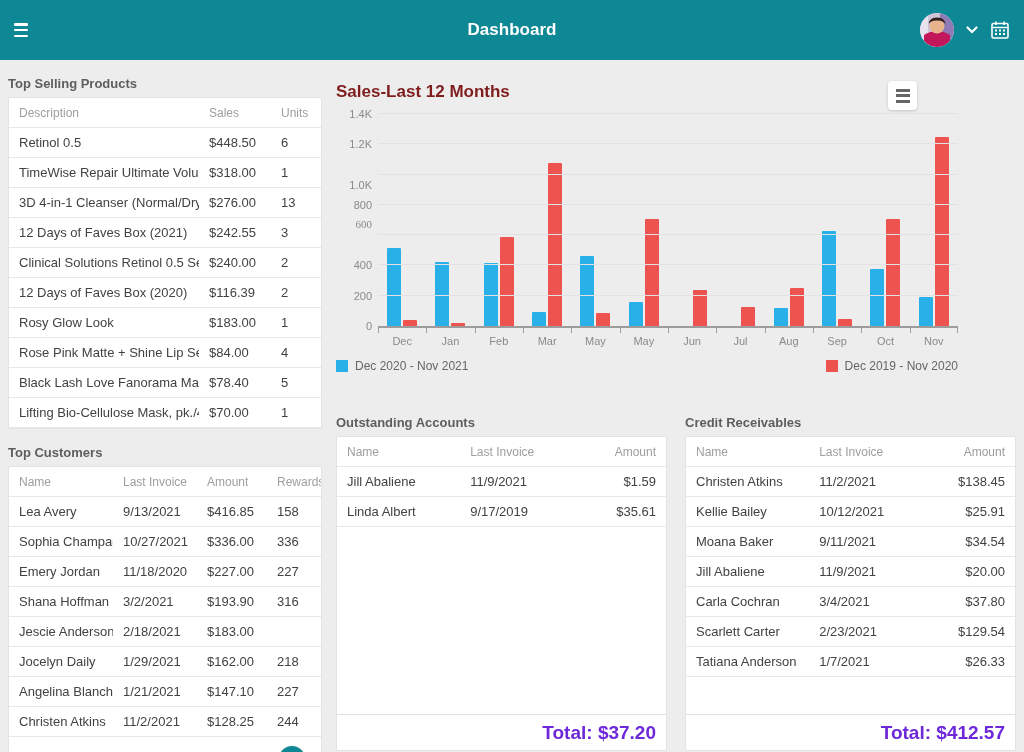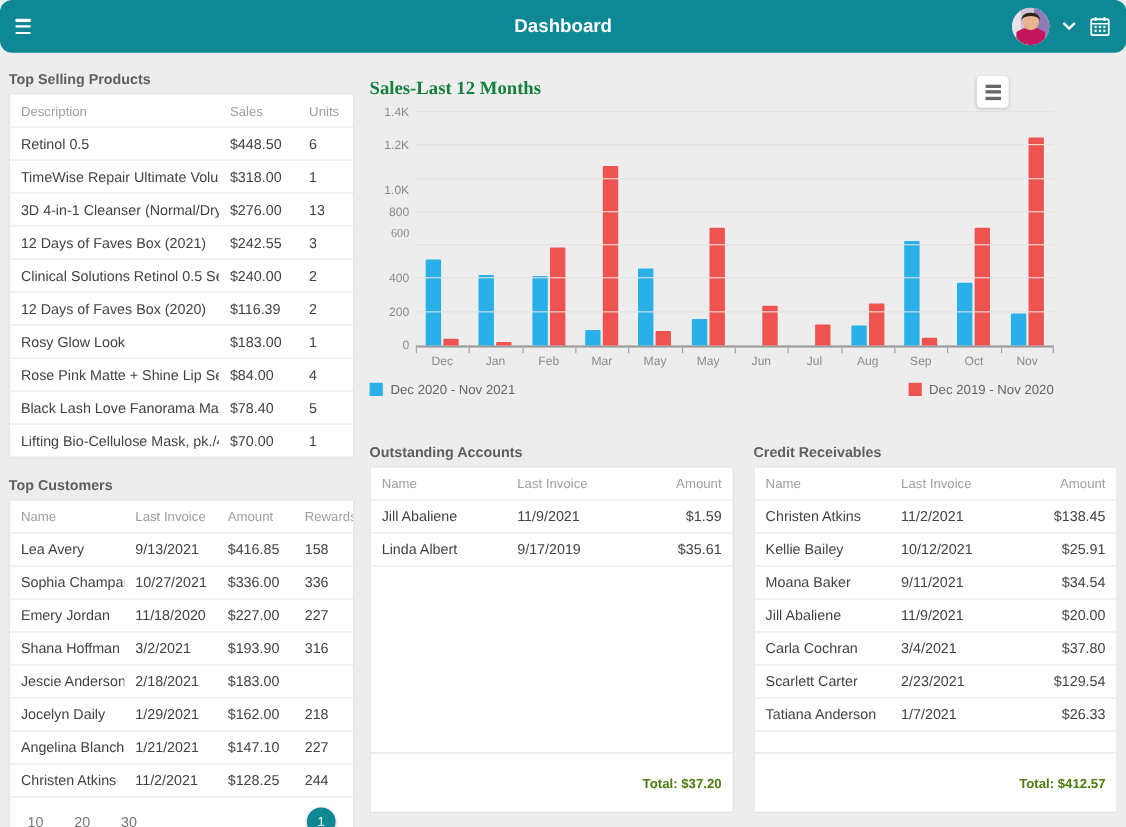--- a/index.html
+++ b/index.html
@@ -1,20 +1,20 @@
 <!DOCTYPE html>
 <html><head>
 <meta charset="utf-8">
 <style>
   * { box-sizing: border-box; margin: 0; padding: 0; }
   html,body { width:1024px; height:752px; overflow:hidden; }
   body { font-family:"Liberation Sans", sans-serif; background:#ededed; color:#424242; }
 
   
-  .appbar { position:relative; height:48px; background:#0d8894; display:flex; align-items:center; padding:0 14px;border-radius:11px; }
+  .appbar { position:relative; height:60px; background:#0d8894; display:flex; align-items:center; padding:0 14px; }
   .menu-btn { width:20px; height:14px; display:flex; flex-direction:column; justify-content:space-between; cursor:pointer; }
   .menu-btn span { display:block; height:2.5px; width:14px; background:#fff; border-radius:1px; }
   .appbar-title { position:absolute; left:0; right:0; text-align:center; color:#fff; font-size:17px; font-weight:bold; }
   .appbar-right { margin-left:auto; display:flex; align-items:center; gap:12px; z-index:2; }
   .avatar { width:34px; height:34px; border-radius:50%; overflow:hidden; background:#d8cfe0; cursor:pointer; }
   .chev { display:flex; align-items:center; cursor:pointer; }
   .cal { display:flex; align-items:center; cursor:pointer; }
 
   
   .content { display:flex; height:704px; }
@@ -38,29 +38,29 @@
   .customers .tcell:nth-child(2) { width:84px; flex:none; }
   .customers .tcell:nth-child(3) { width:70px; flex:none; }
   .customers .tcell:nth-child(4) { width:54px; flex:none; }
 
   .acct .tcell:nth-child(1) { flex:1.1; }
   .acct .tcell:nth-child(2) { flex:1; }
   .acct .tcell:nth-child(3) { width:92px; flex:none; text-align:right; }
 
   .fixed-card { height:315px; display:flex; flex-direction:column; }
   .fixed-card .spacer { flex:1; }
-  .total-row { height:54px; border-top:1px solid #e0e0e0; display:flex; align-items:center; justify-content:flex-end; padding:0 10px; font-size:12px; font-weight:bold; color:#4d7c0f; }
+  .total-row { height:36px; border-top:1px solid #e0e0e0; display:flex; align-items:center; justify-content:flex-end; padding:0 10px; font-size:19px; font-weight:bold; color:#6d28d9; }
 
   
   .pager { height:44px; display:flex; align-items:center; padding:0 16px; gap:28px; }
   .psize { font-size:13px; color:#757575; cursor:pointer; }
   .pagebtn { margin-left:auto; width:26px; height:26px; border-radius:50%; background:#0d8894; color:#fff; font-size:12px; display:flex; align-items:center; justify-content:center; cursor:pointer; box-shadow:0 1px 3px rgba(0,0,0,.3); }
 
   
-  .chart-title { font-size:17px; font-weight:bold; color:#15803d; margin-top:22px;font-family:Liberation Serif, serif; }
+  .chart-title { font-size:17px; font-weight:bold; color:#7f1d1d; margin-top:22px; }
   .chart-menu { position:absolute; top:21px; left:558px; width:29px; height:29px; background:#fff; border-radius:4px; box-shadow:0 1px 3px rgba(0,0,0,.18); display:flex; flex-direction:column; align-items:center; justify-content:center; gap:2.5px; cursor:pointer; }
   .chart-menu span { width:14px; height:3px; background:#666; }
   .chart { width:622px; margin-top:14px; }
   .plot { position:relative; height:212px; margin-left:42px; border-bottom:2px solid #9c9c9c; }
   .gridline { position:absolute; left:0; right:0; height:1px; background:#e2e2e2; }
   .ylabel { position:absolute; left:-44px; width:38px; text-align:right; font-size:11px; color:#8a8a8a; }
   .groups { position:absolute; left:0; right:0; top:0; bottom:0; display:flex; }
   .bargroup { flex:1; display:flex; align-items:flex-end; justify-content:center; gap:2px; }
   .bar { width:14px; border-radius:1px 1px 0 0; }
   .xlabels { margin-left:42px; display:flex; position:relative; }

